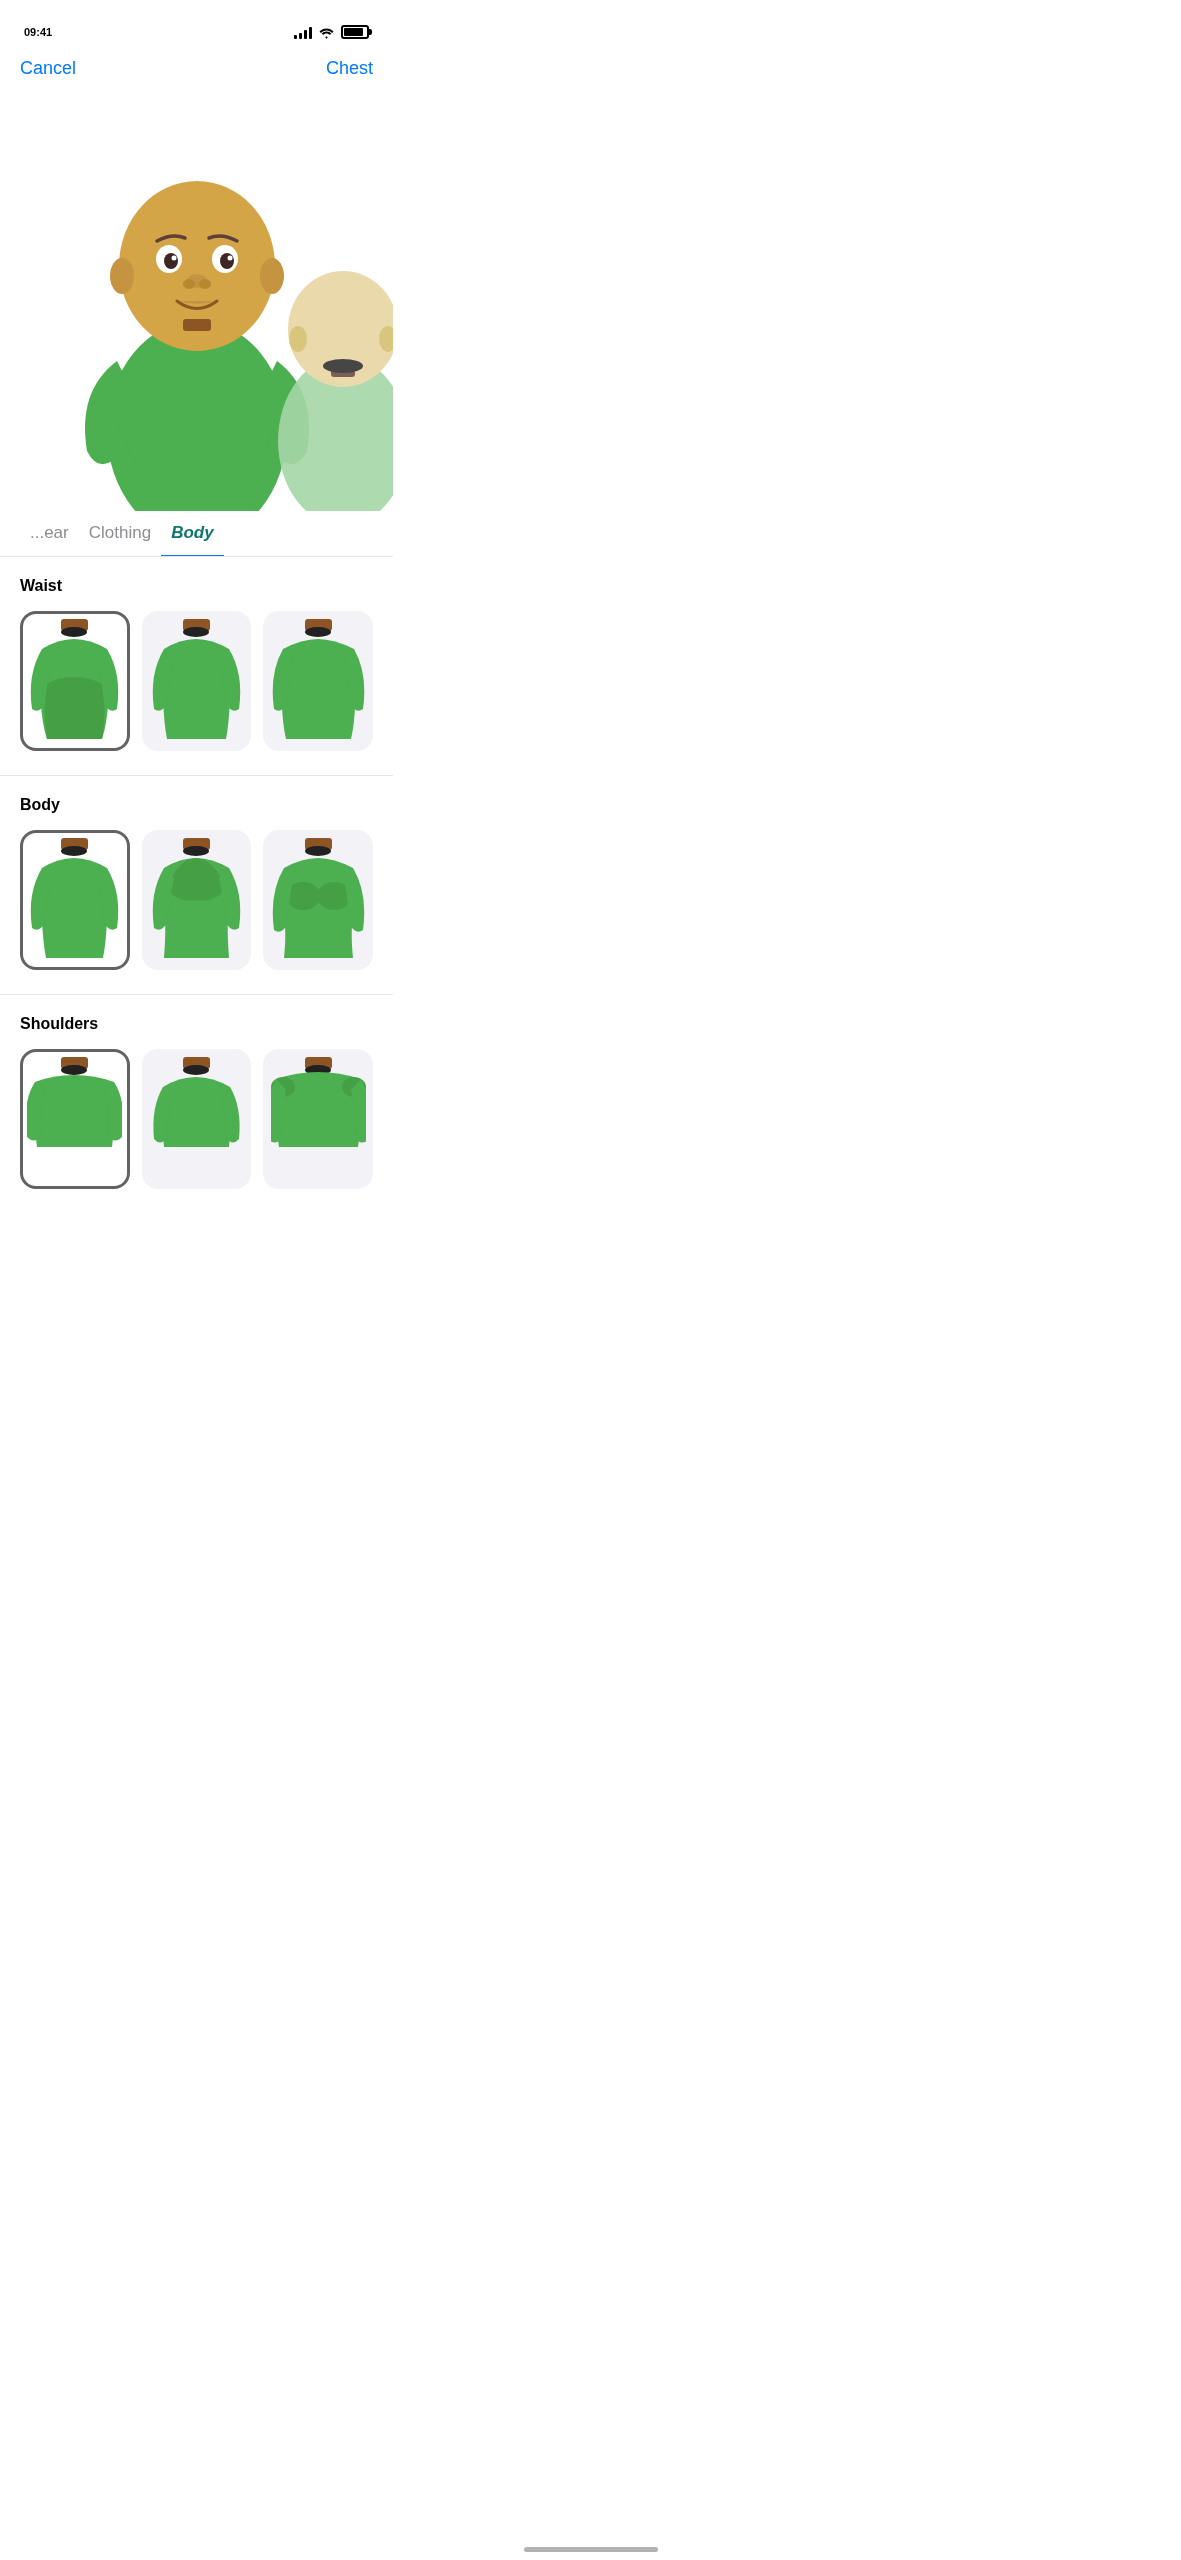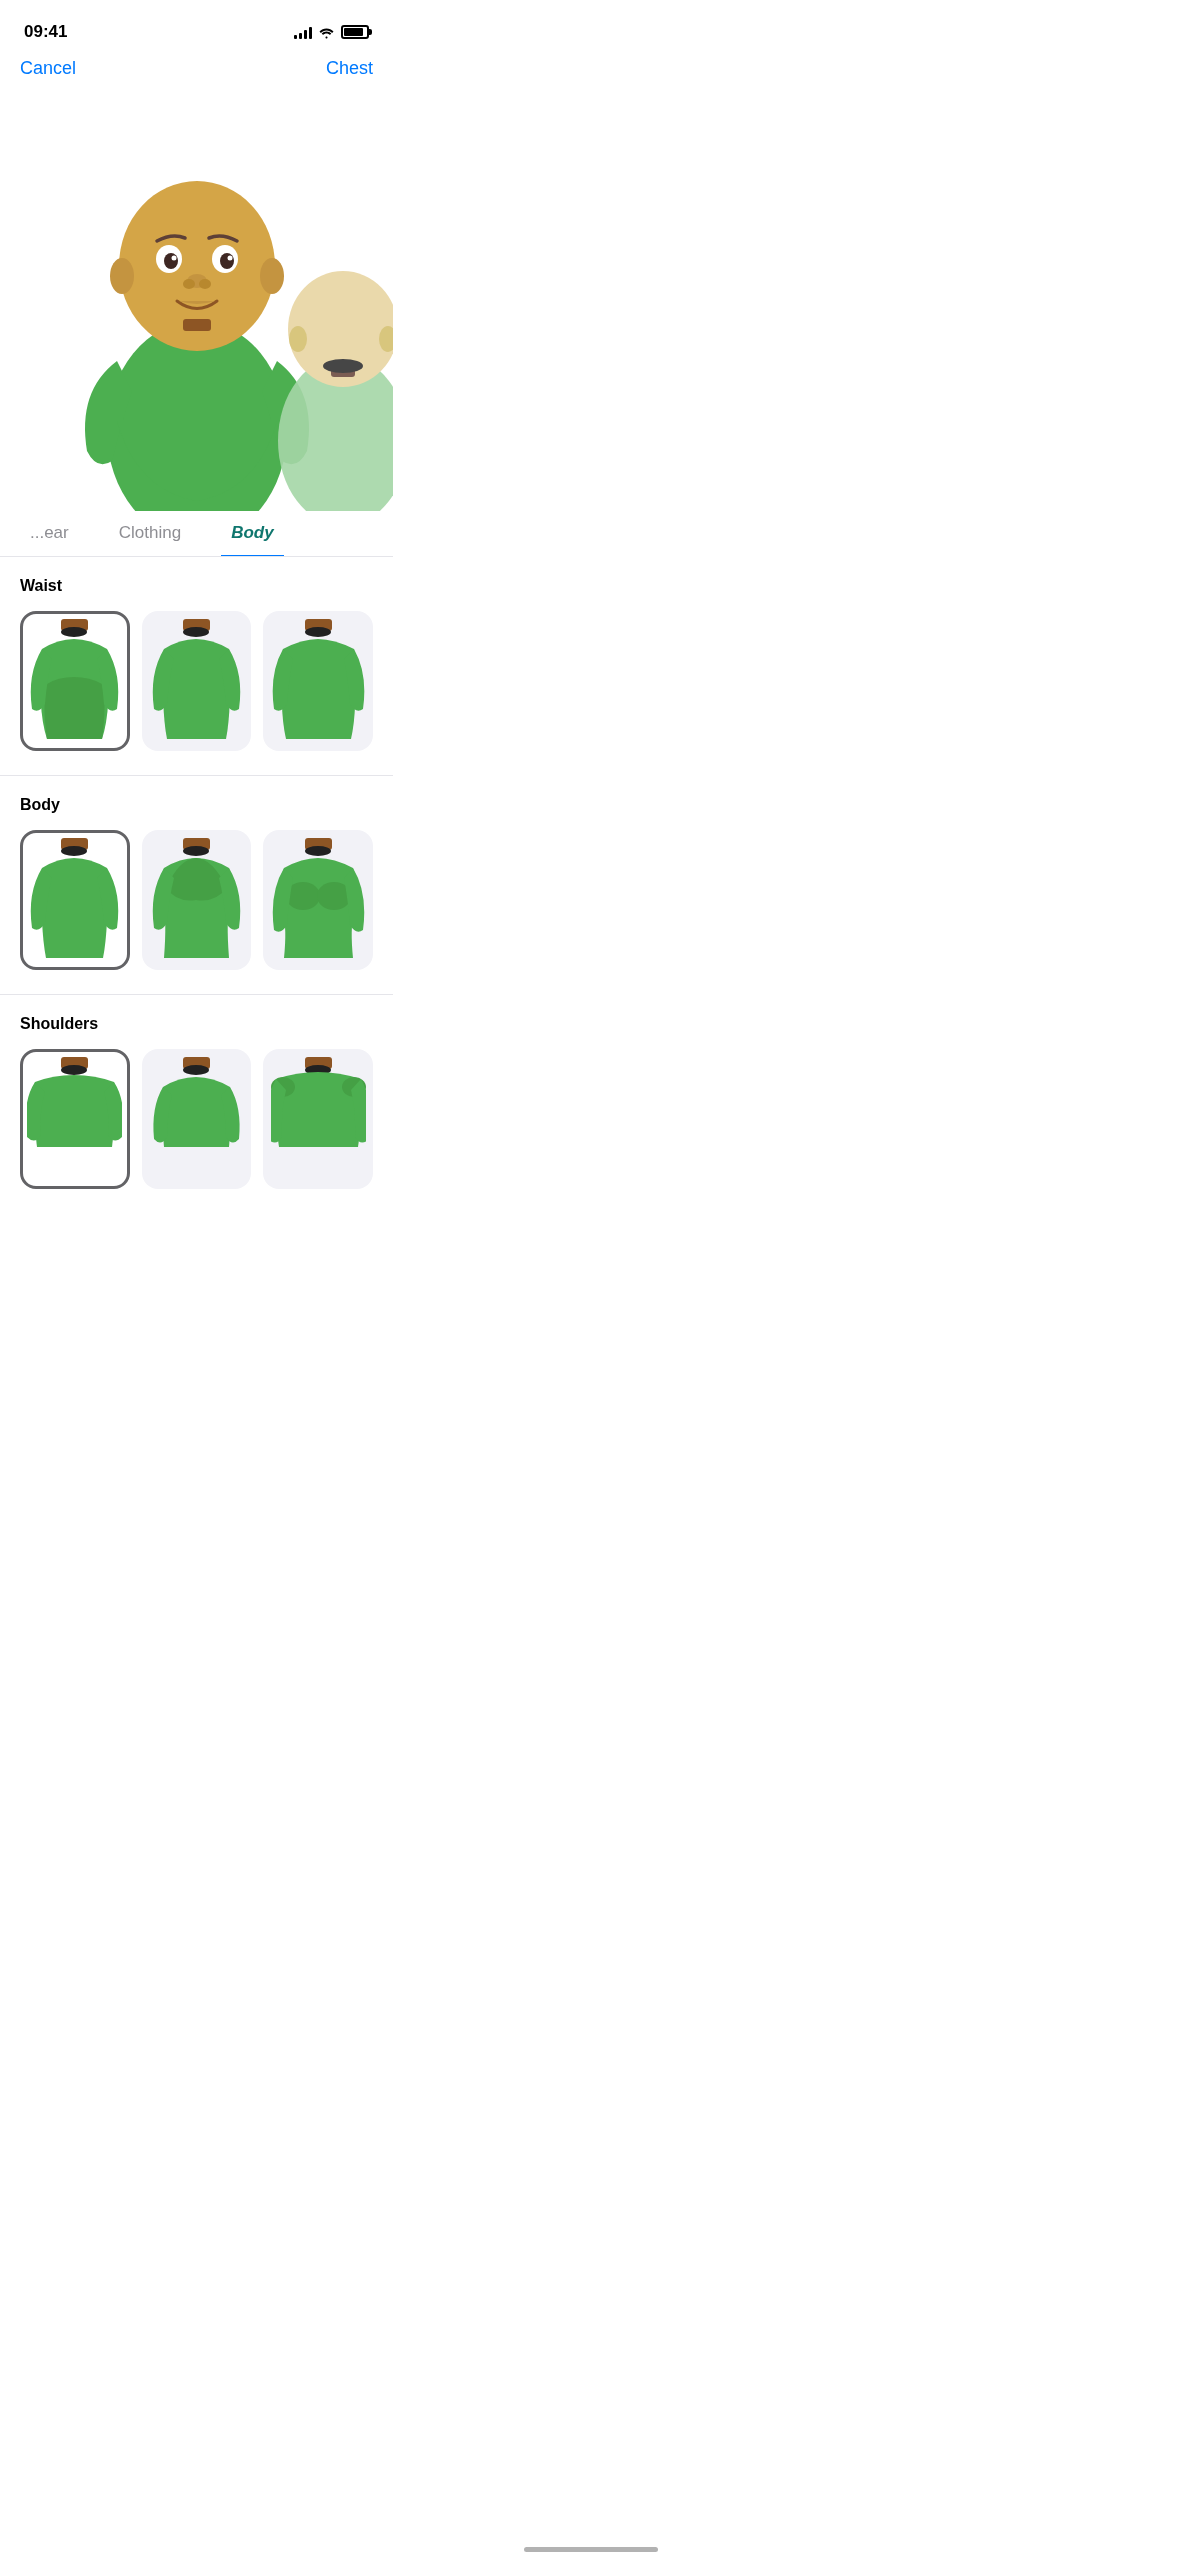--- a/index.html
+++ b/index.html
@@ -16,21 +16,21 @@
 
     
     .status-bar {
       display: flex;
       justify-content: space-between;
       align-items: center;
       padding: 14px 24px 0 24px;
       height: 50px;
     }
     .status-time {
-      font-size: 17px;
+      font-size: 11px;
       font-weight: 600;
       color: #000;
     }
     .status-icons {
       display: flex;
       align-items: center;
       gap: 6px;
     }
     .signal-bars {
       display: flex;
@@ -122,21 +122,20 @@
       width: 160px;
       height: 300px;
       opacity: 0.9;
     }
 
     
     .tab-bar {
       display: flex;
       border-bottom: 1px solid #E5E5EA;
       padding: 0 20px;
-      gap: 30px;
       overflow-x: auto;
     }
     .tab-item {
       padding: 12px 10px;
       font-size: 17px;
       color: #8E8E93;
       font-weight: 400;
       white-space: nowrap;
       cursor: pointer;
       border-bottom: 2px solid transparent;

